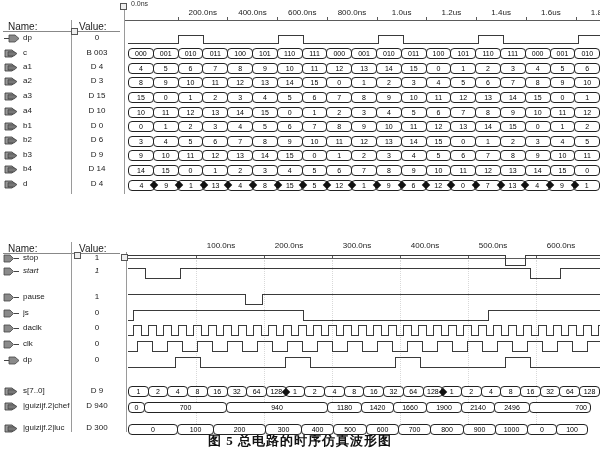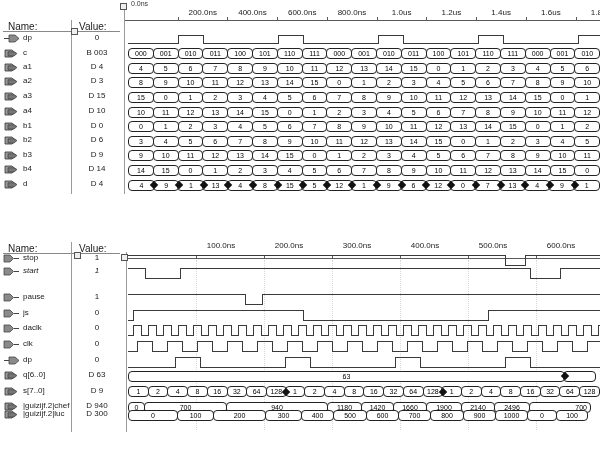--- a/index.html
+++ b/index.html
@@ -415,20 +415,21 @@
 
 <div class="panel" id="bottom-panel">
   <div class="handle" style="left:74px;top:16px;"></div>
   <div class="handle" style="left:121px;top:18px;"></div>
   <div class="ruler-line" style="top:22px;"></div>
   <span class="col-h" style="left:8px;top:7px;">Name:</span>
   <span class="col-h" style="left:79px;top:7px;">Value:</span>
   <div class="hdr-line" style="top:17px;"></div>
   <div class="vline" style="left:71px;top:6px;height:190px;"></div>
   <div class="vline" style="left:126px;top:16px;height:180px;"></div>
+  <div class="caption">图 5  总电路的时序仿真波形图</div>
 <span class="tick-label" style="left: 196px; top: 5px;">100.0ns</span>
     <div class="tick-mark" style="left: 196px; top: 19px;"></div>
     <span class="tick-label" style="left: 264px; top: 5px;">200.0ns</span>
     <div class="tick-mark" style="left: 264px; top: 19px;"></div>
     <span class="tick-label" style="left: 332px; top: 5px;">300.0ns</span>
     <div class="tick-mark" style="left: 332px; top: 19px;"></div>
     <span class="tick-label" style="left: 400px; top: 5px;">400.0ns</span>
     <div class="tick-mark" style="left: 400px; top: 19px;"></div>
     <span class="tick-label" style="left: 468px; top: 5px;">500.0ns</span>
     <div class="tick-mark" style="left: 468px; top: 19px;"></div>
@@ -539,35 +540,20 @@
         </svg>
       </span>
       <span class="sig-name">dp</span>
       <span class="sig-value">0</span>
       <span class="sig-wave" style="height: 14px;">
         <svg width="472" height="14">
           <path d="M0 12 V12 H47 V2 H72 V12 H157 V2 H182 V12 H267 V2 H292 V12 H377 V2 H402 V12 H472" fill="none" stroke="#3a3a3a" stroke-width="1" shape-rendering="crispEdges"></path>
         </svg>
       </span>
     </div>
-    <div class="sig-row" style="top: 133.2px; height: 15px;">
-      <span class="sig-icon">
-        <svg width="17" height="9" viewBox="0 0 17 9">
-          <path d="M2 1 h7 l4 3.5 L9 8 H2 Z" fill="#9a9a9a" stroke="#333" stroke-width="0.8"></path>
-          <path d="M5 2.8 h6 l3 1.7 L11 7 H5 Z" fill="#777" stroke="#333" stroke-width="0.6"></path>
-        </svg>
-      </span>
-      <span class="sig-name">q[6..0]</span>
-      <span class="sig-value">D 63</span>
-      <span class="sig-wave bus" style="height: 12px;">
-        <div class="bus-slot" style="width: 437px; flex: 0 0 auto;">63</div>
-        <span class="bus-sep"></span>
-        <div class="bus-slot" style="width: 33px; flex: 0 0 auto;"></div>
-      </span>
-    </div>
     <div class="sig-row" style="top: 148.8px; height: 15px;">
       <span class="sig-icon">
         <svg width="17" height="9" viewBox="0 0 17 9">
           <path d="M2 1 h7 l4 3.5 L9 8 H2 Z" fill="#9a9a9a" stroke="#333" stroke-width="0.8"></path>
           <path d="M5 2.8 h6 l3 1.7 L11 7 H5 Z" fill="#777" stroke="#333" stroke-width="0.6"></path>
         </svg>
       </span>
       <span class="sig-name">s[7..0]</span>
       <span class="sig-value">D 9</span>
       <span class="sig-wave bus" style="height: 12px;">
@@ -614,21 +600,21 @@
         <div class="bus-slot" style="width: 102px; flex: 0 0 auto;">940</div>
         <div class="bus-slot" style="width: 35px; flex: 0 0 auto;">1180</div>
         <div class="bus-slot" style="width: 33px; flex: 0 0 auto;">1420</div>
         <div class="bus-slot" style="width: 34px; flex: 0 0 auto;">1660</div>
         <div class="bus-slot" style="width: 36px; flex: 0 0 auto;">1900</div>
         <div class="bus-slot" style="width: 34px; flex: 0 0 auto;">2140</div>
         <div class="bus-slot" style="width: 36px; flex: 0 0 auto;">2496</div>
         <div class="bus-slot alignr" style="width: 62px; flex: 0 0 auto;">700</div>
       </span>
     </div>
-    <div class="sig-row" style="top: 172px; height: 15px;">
+    <div class="sig-row" style="top: 186px; height: 15px;">
       <span class="sig-icon">
         <svg width="17" height="9" viewBox="0 0 17 9">
           <path d="M2 1 h7 l4 3.5 L9 8 H2 Z" fill="#9a9a9a" stroke="#333" stroke-width="0.8"></path>
           <path d="M5 2.8 h6 l3 1.7 L11 7 H5 Z" fill="#777" stroke="#333" stroke-width="0.6"></path>
         </svg>
       </span>
       <span class="sig-name">|guizijf.2|luc</span>
       <span class="sig-value">D 300</span>
       <span class="sig-wave bus" style="height: 12px;">
         <div class="bus-slot" style="width: 50px; flex: 0 0 auto;">0</div>

